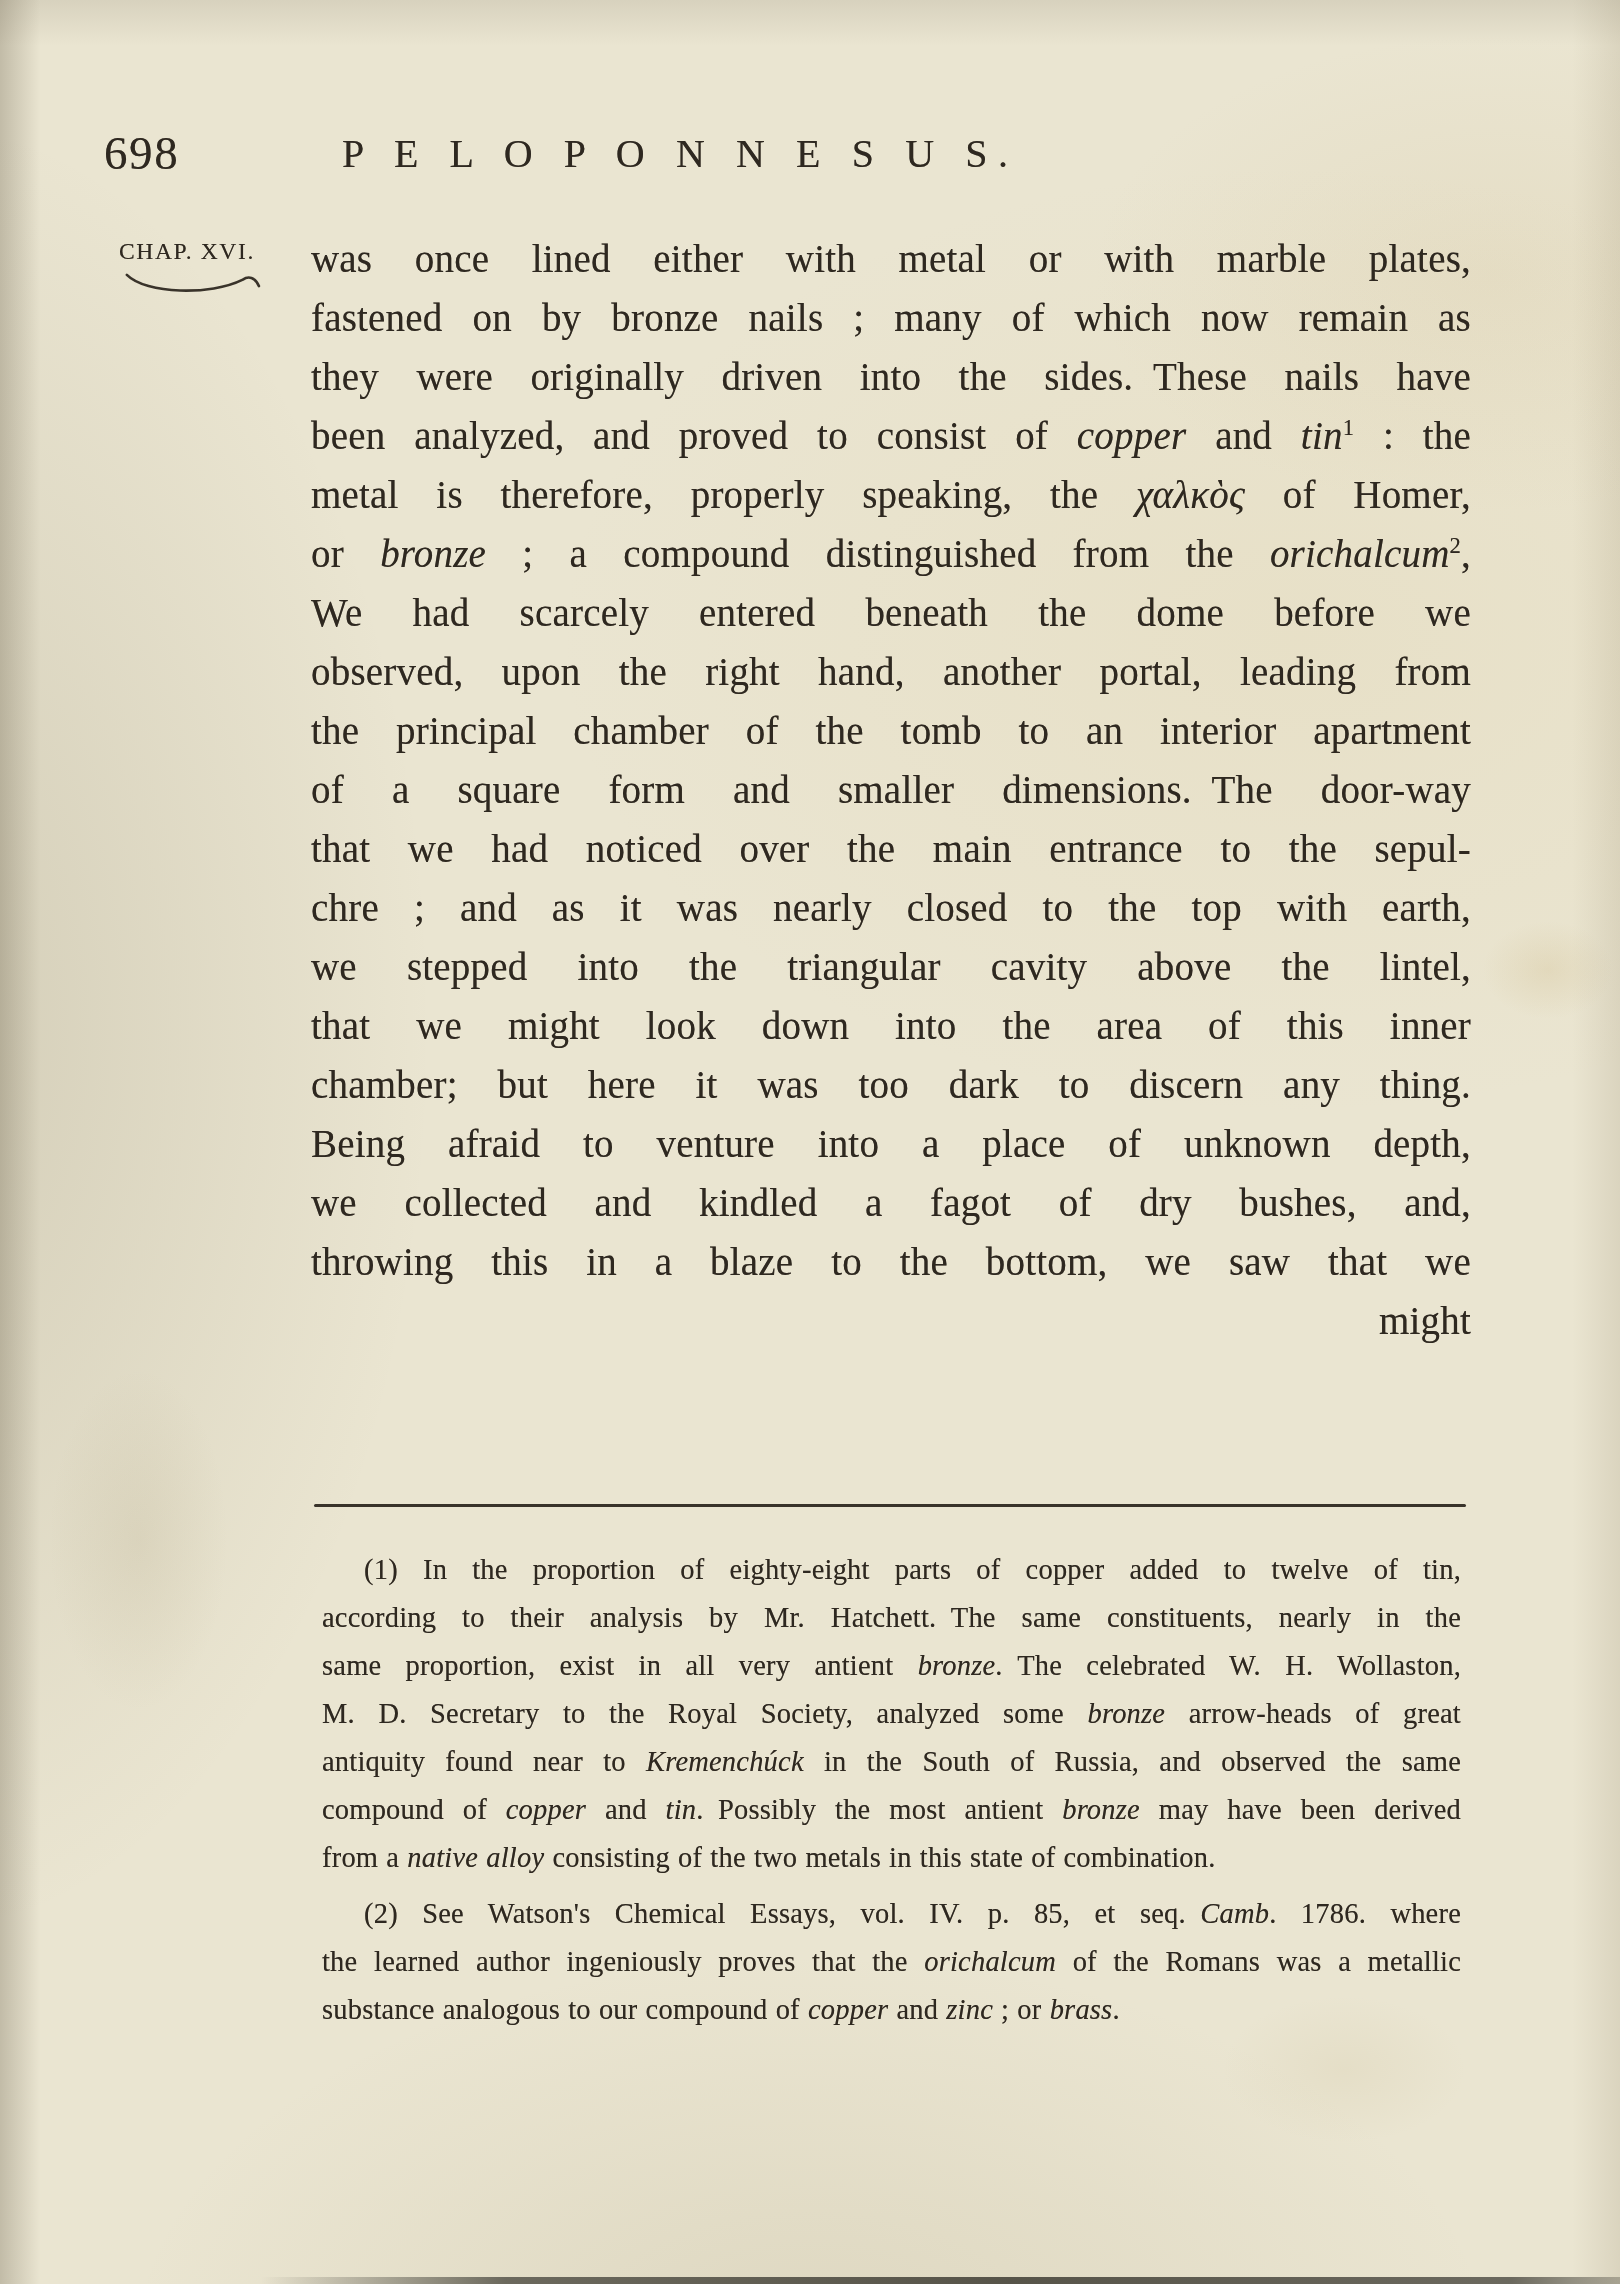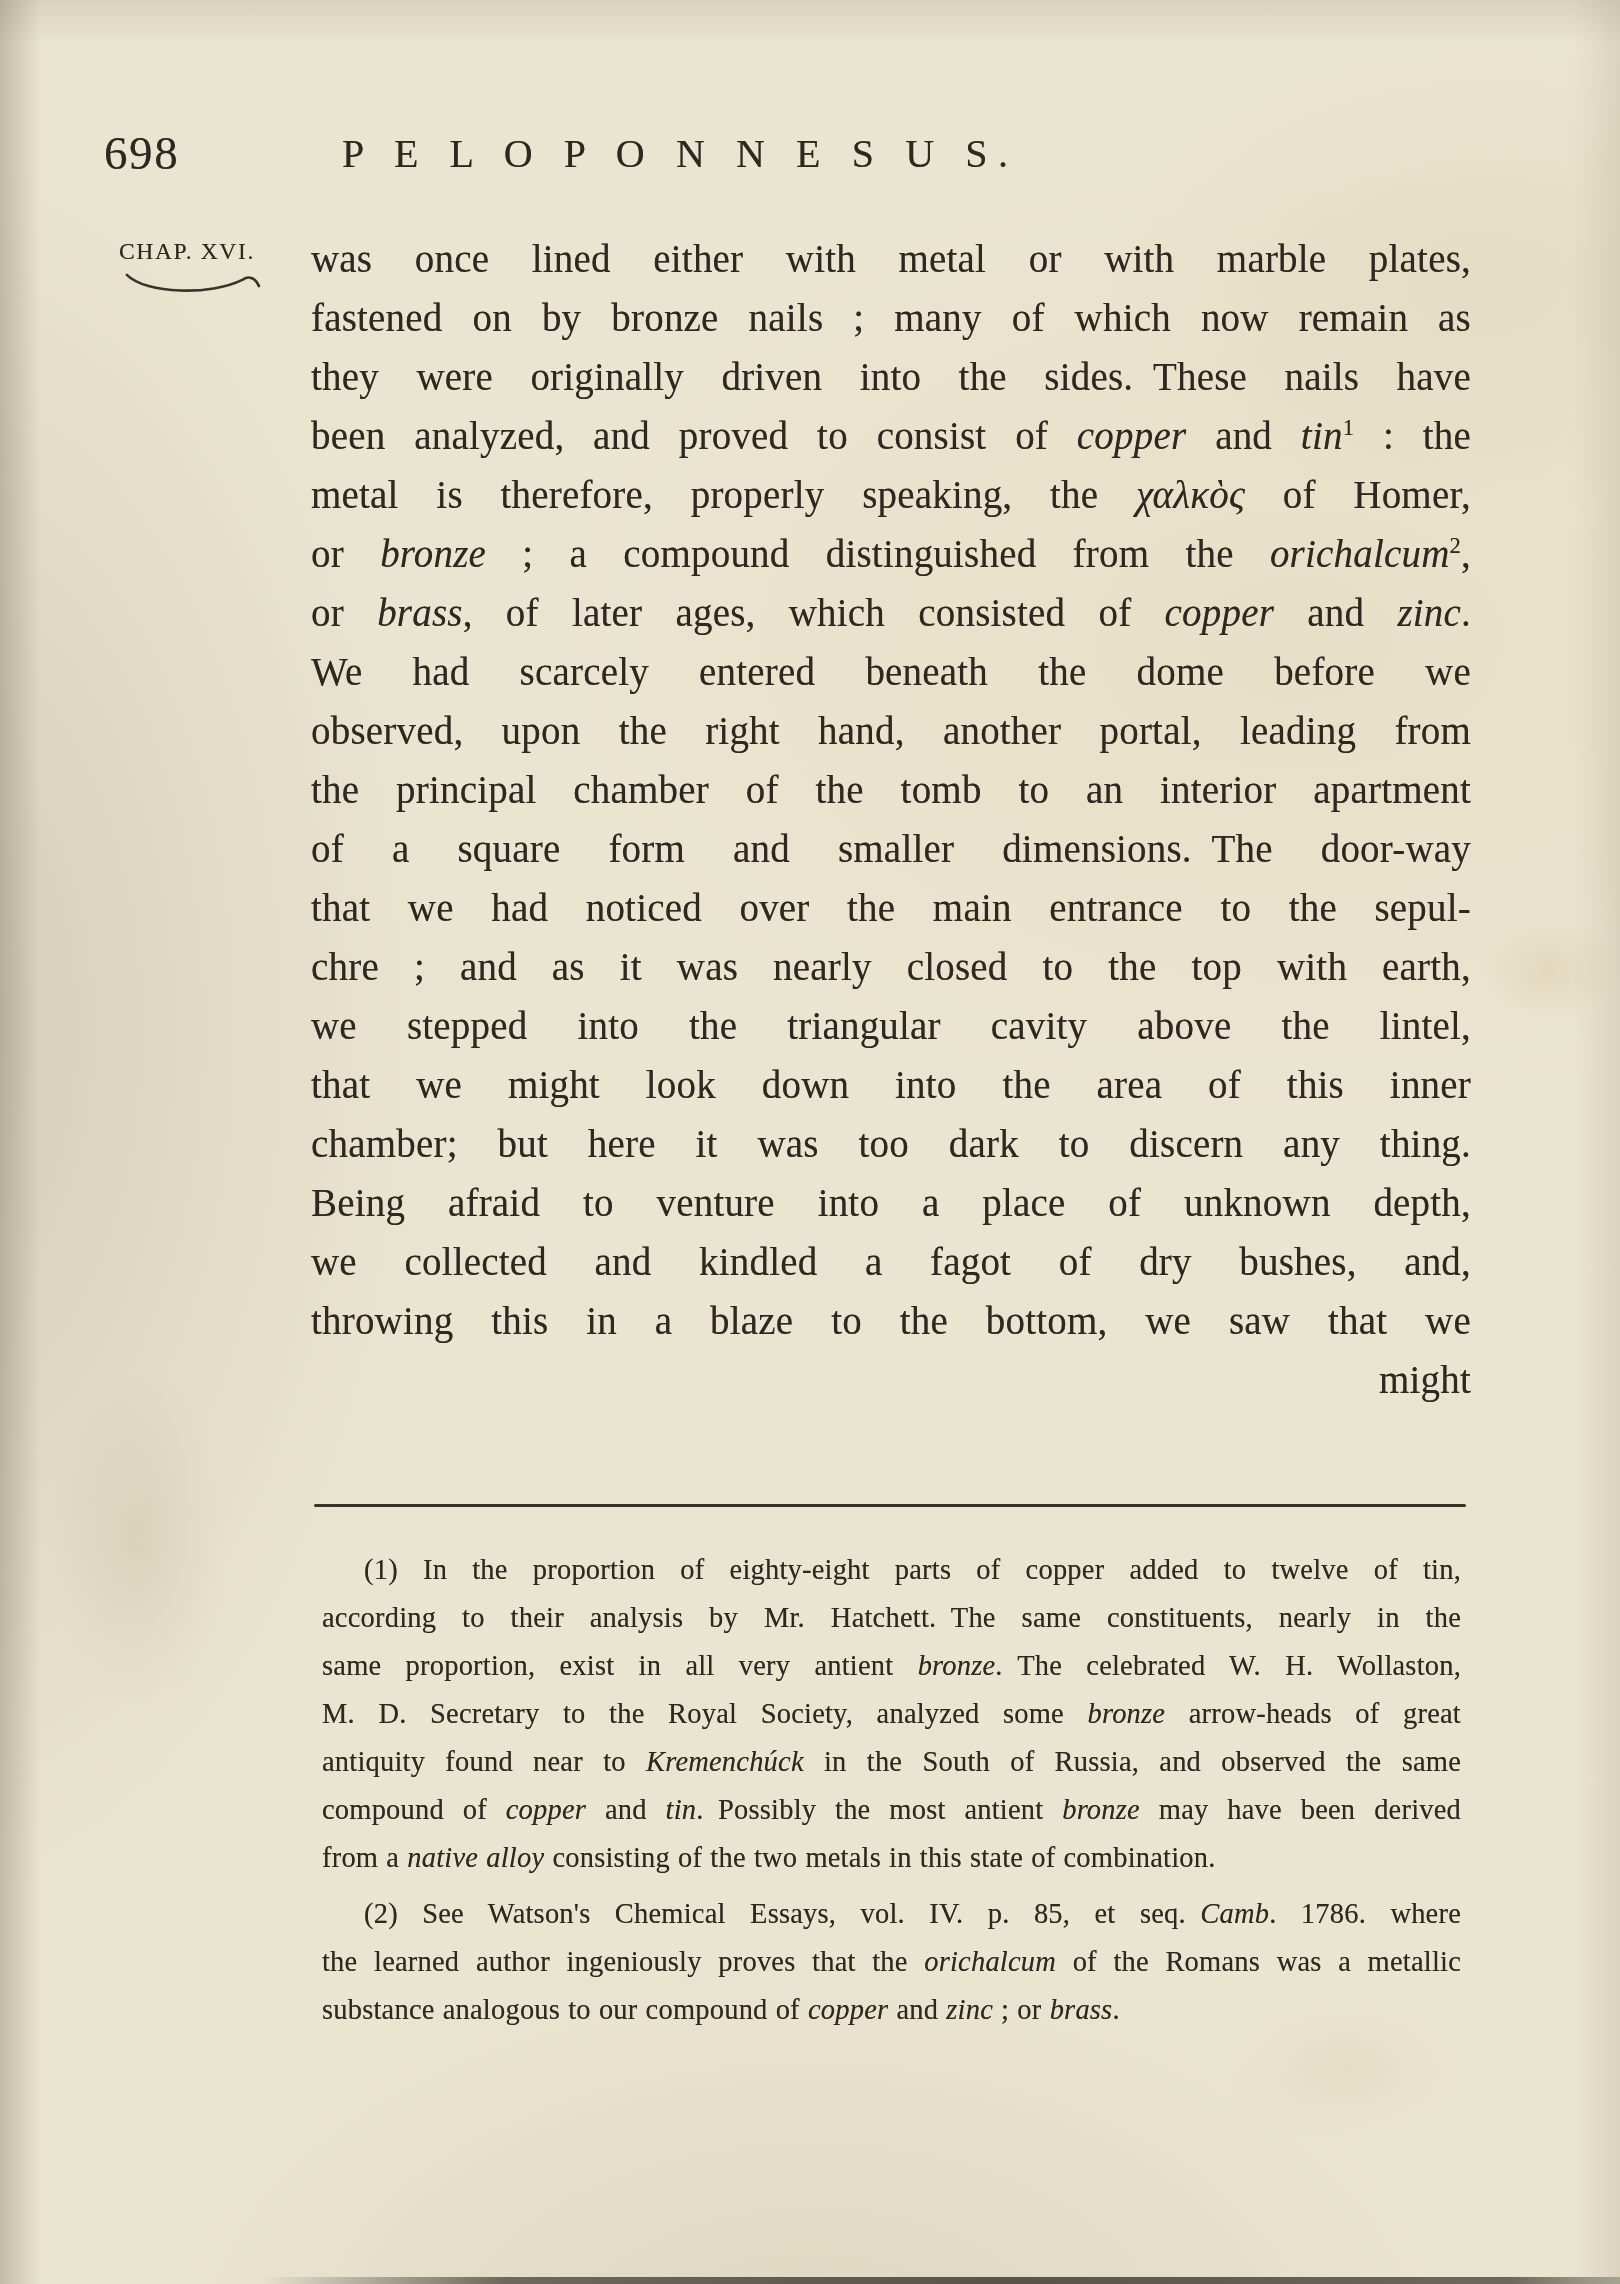--- a/index.html
+++ b/index.html
@@ -80,21 +80,20 @@
     </svg>
   </div>
 
   <div class="body-text ink">
       <div class="tline"><span>was once lined either with metal or with marble plates,</span></div>
       <div class="tline"><span>fastened on by bronze nails ; many of which now remain as</span></div>
       <div class="tline"><span>they were originally driven into the sides. These nails have</span></div>
       <div class="tline"><span>been analyzed, and proved to consist of </span><span class="it">copper</span><span> and </span><span class="it">tin</span><sup>1</sup><span> : the</span></div>
       <div class="tline"><span>metal is therefore, properly speaking, the </span><span class="it">χαλκὸς</span><span> of Homer,</span></div>
       <div class="tline"><span>or </span><span class="it">bronze</span><span> ; a compound distinguished from the </span><span class="it">orichalcum</span><sup>2</sup><span>,</span></div>
-      <div class="tline"><span>or </span><span class="it">brass</span><span>, of later ages, which consisted of </span><span class="it">copper</span><span> and </span><span class="it">zinc</span><span>.</span></div>
       <div class="tline"><span>We had scarcely entered beneath the dome before we</span></div>
       <div class="tline"><span>observed, upon the right hand, another portal, leading from</span></div>
       <div class="tline"><span>the principal chamber of the tomb to an interior apartment</span></div>
       <div class="tline"><span>of a square form and smaller dimensions. The door-way</span></div>
       <div class="tline"><span>that we had noticed over the main entrance to the sepul-</span></div>
       <div class="tline"><span>chre ; and as it was nearly closed to the top with earth,</span></div>
       <div class="tline"><span>we stepped into the triangular cavity above the lintel,</span></div>
       <div class="tline"><span>that we might look down into the area of this inner</span></div>
       <div class="tline"><span>chamber; but here it was too dark to discern any thing.</span></div>
       <div class="tline"><span>Being afraid to venture into a place of unknown depth,</span></div>

